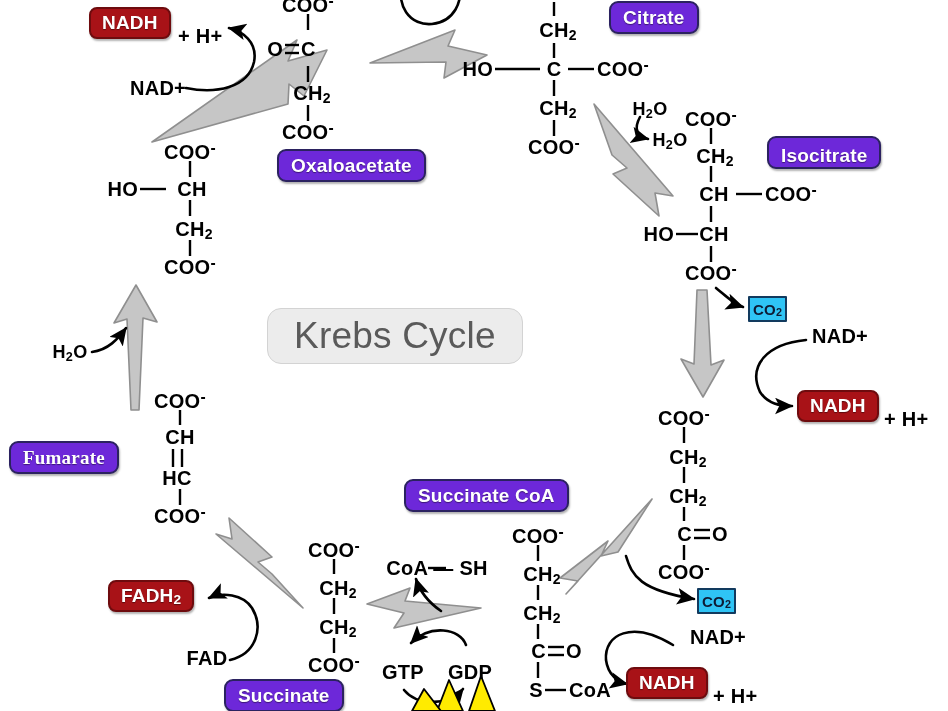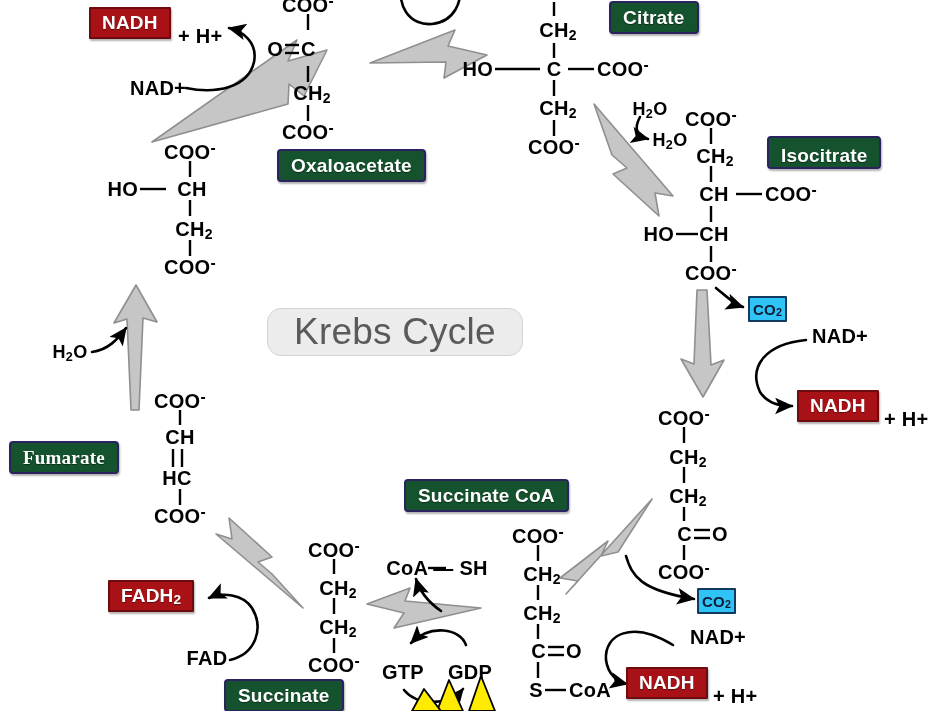--- a/index.html
+++ b/index.html
@@ -30,33 +30,33 @@
     align-items: center;
     justify-content: center;
     box-sizing: border-box;
     font-family: "Liberation Sans", sans-serif;
     font-weight: bold;
     color: #ffffff;
     white-space: nowrap;
     letter-spacing: 0.2px;
   }
   .badge-purple {
-    background: #14532d;
+    background: #6d28d9;
     border: 2px solid #2B2260;
-    border-radius: 4px;
+    border-radius: 9px;
     box-shadow: 1px 2px 2px rgba(0,0,0,0.30);
     font-size: 19px;
     padding: 0 12px;
     height: 33px;
     text-shadow: 0 1px 1px rgba(0,0,0,0.45);
   }
   .badge-red {
     background: #A81217;
     border: 2px solid #6E0B0E;
-    border-radius: 1px;
+    border-radius: 8px;
     box-shadow: 1px 2px 2px rgba(0,0,0,0.30);
     font-size: 19px;
     padding: 0 11px;
     height: 32px;
     text-shadow: 0 1px 1px rgba(0,0,0,0.45);
   }
   .badge-cyan {
     background: #2FC4F5;
     border: 2px solid #123A5E;
     border-radius: 1px;
@@ -66,21 +66,21 @@
     height: 26px;
     text-shadow: none;
   }
   .badge-center {
     background: #ECECEC;
     border: 1px solid #D3D3D3;
     border-radius: 14px;
     color: #5A5A5A;
     font-weight: normal;
     font-size: 37px;
-    height: 48px;
+    height: 56px;
     padding: 0 26px;
     text-shadow: none;
   }
   .badge sub {
     font-size: 0.72em;
     vertical-align: baseline;
     position: relative;
     top: 3px;
   }
 

